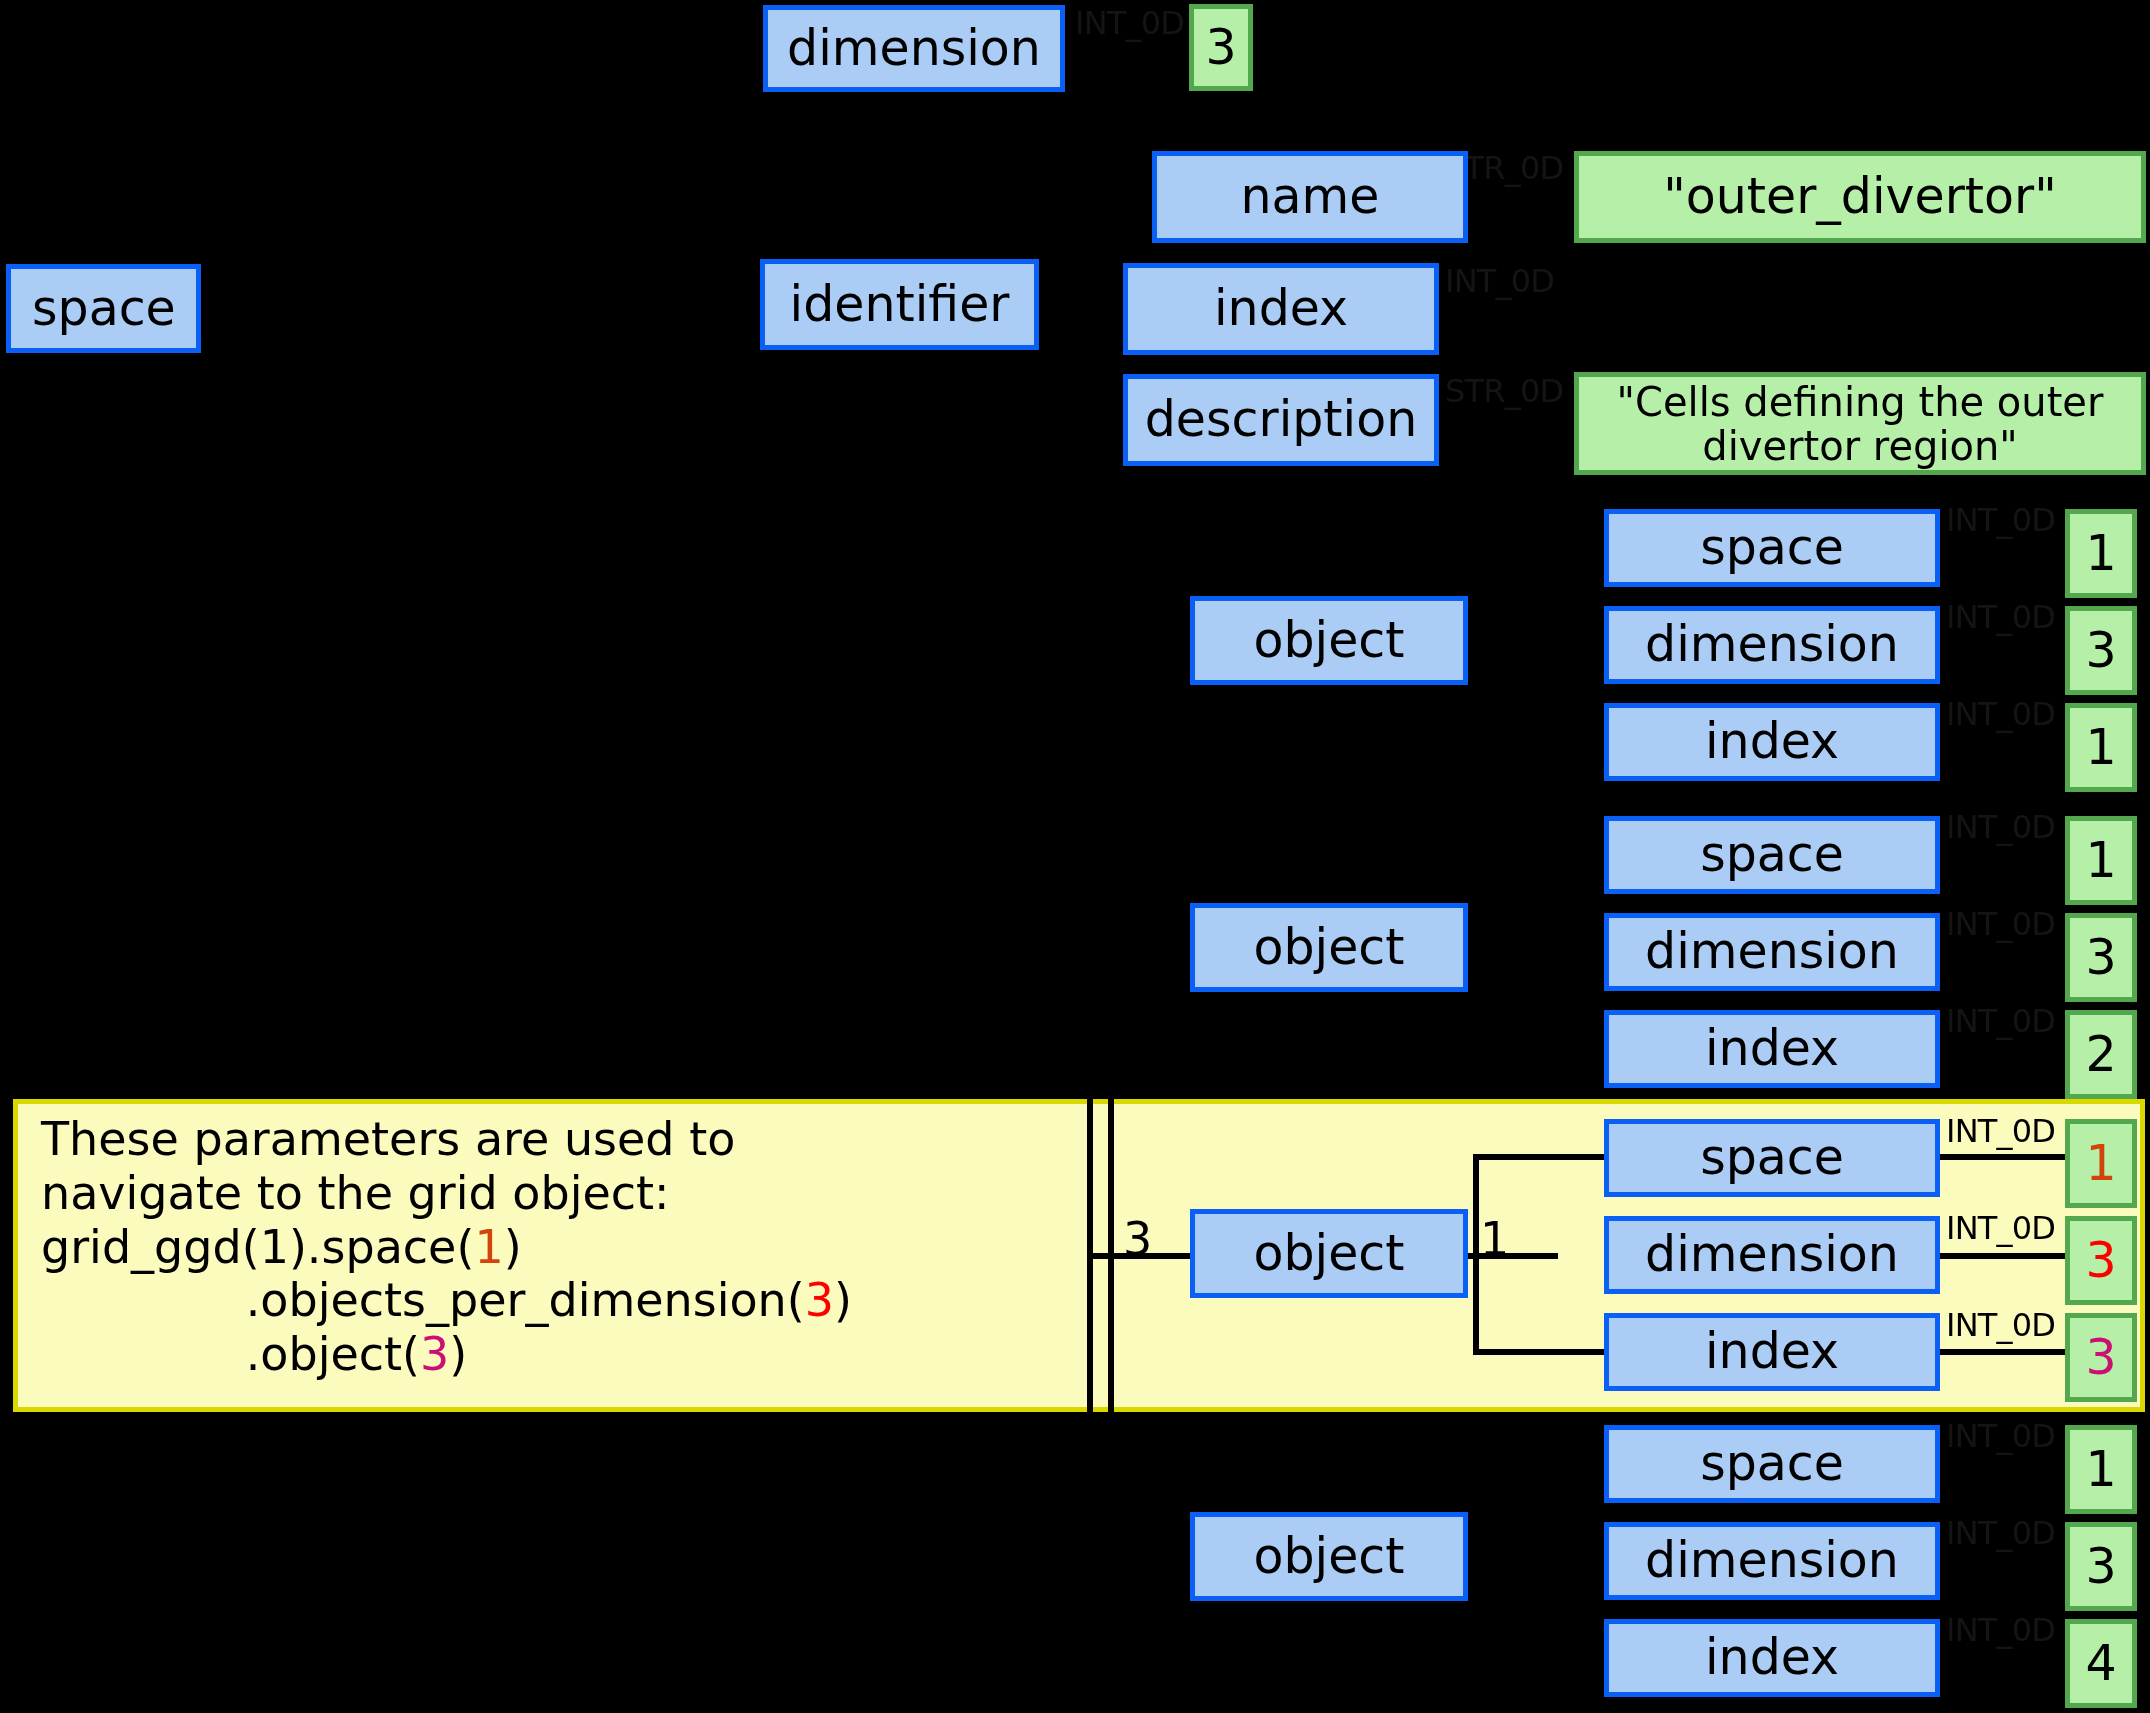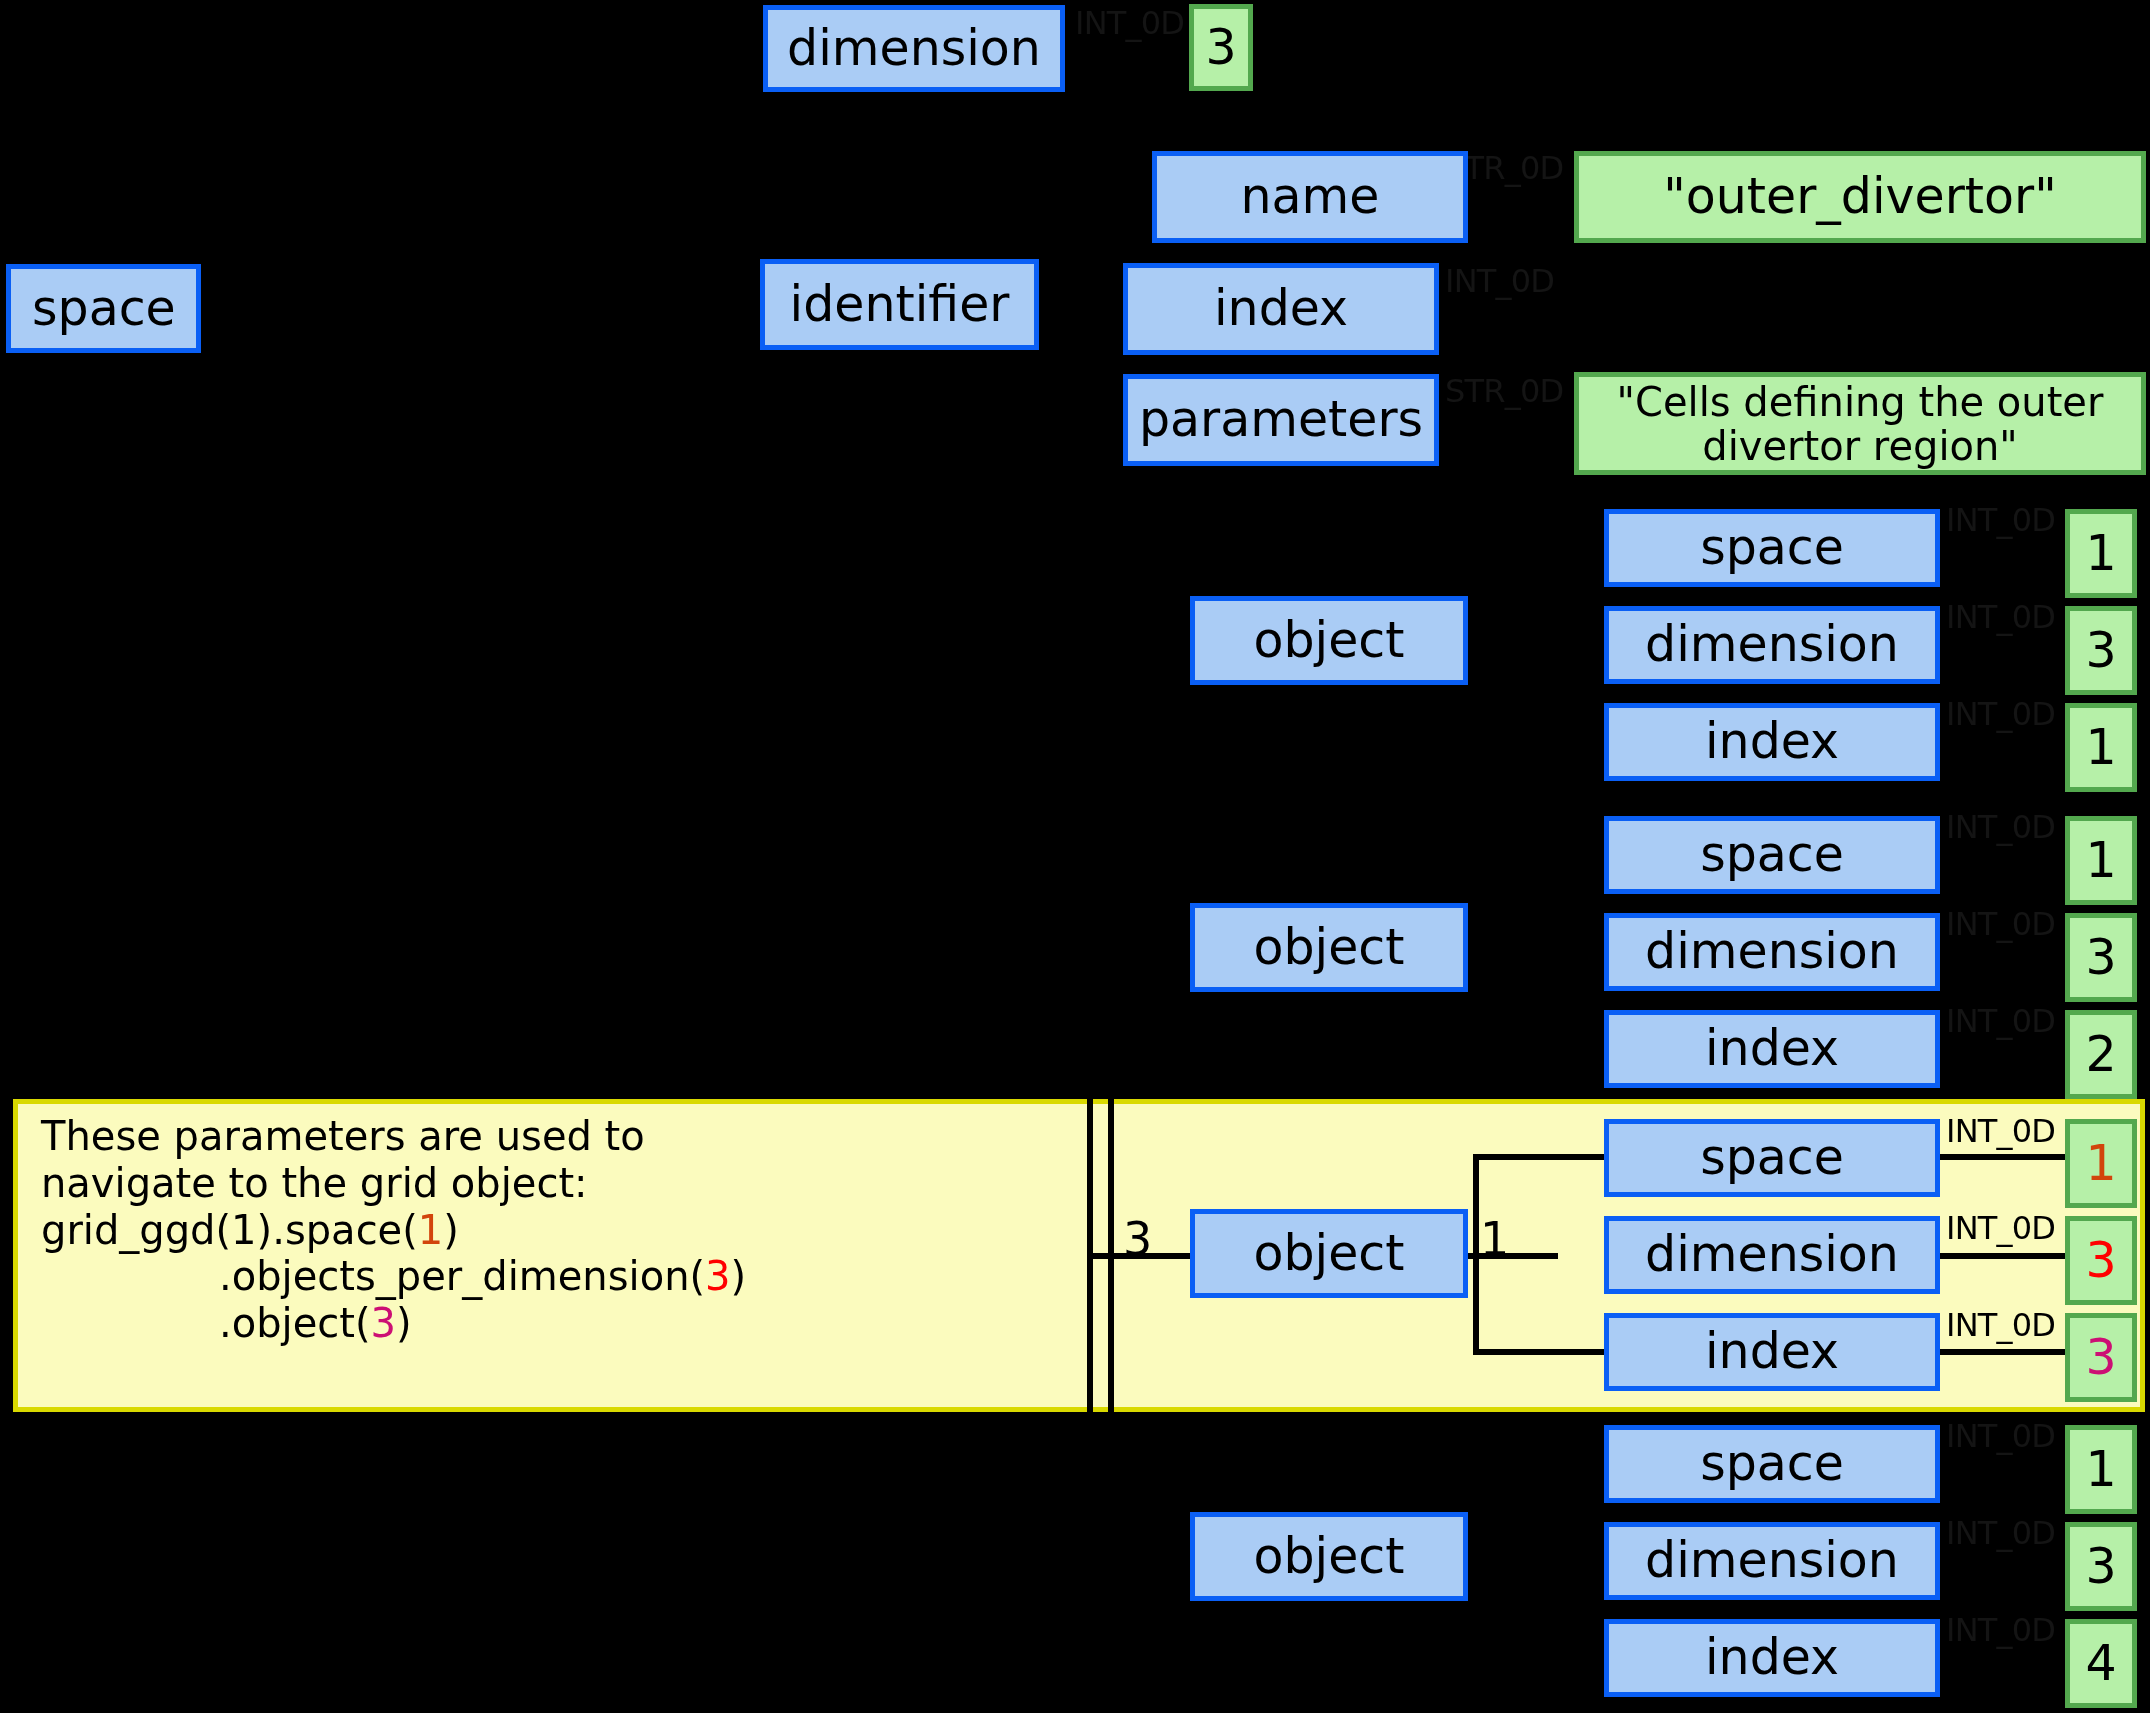--- a/index.html
+++ b/index.html
@@ -101,21 +101,21 @@
     width: 5.6px;
     height: 313px;
     background: #000000;
     z-index: 11;
   }
   #callout-text {
     position: absolute;
     left: 41px;
     top: 1113px;
     width: 1050px;
-    font-size: 40px;
+    font-size: 46px;
     line-height: 1.17;
     color: #000000;
     white-space: pre;
     z-index: 11;
   }
   .c-orange { color: #d2440c; }
   .c-red    { color: #ff0000; }
   .c-magenta{ color: #cc0f74; }
 </style>
 </head>
@@ -195,21 +195,21 @@
   <div class="mult" style="left:1123px; top:1212px;">3</div>
   <div class="mult" style="left:1480px; top:1212px;">1</div>
 
   <div class="node" style="left:6.4px;  top:264px; width:195px; height:89px;">space</div>
   <div class="node" style="left:760px; top:259px; width:279px; height:91px;">identifier</div>
 
   <div class="node" style="left:763px; top:4.8px;  width:302px; height:87px;">dimension</div>
 
   <div class="node" style="left:1123px; top:151px; width:316px; height:92px;margin-left:29px;">name</div>
   <div class="node" style="left:1123px; top:263px; width:316px; height:92px;">index</div>
-  <div class="node" style="left:1123px; top:374px; width:316px; height:92px;">parameters</div>
+  <div class="node" style="left:1123px; top:374px; width:316px; height:92px;">description</div>
 
   <div class="node" style="left:1190px; top:596px;  width:278px; height:89px;">object</div>
   <div class="node" style="left:1190px; top:903px; width:278px; height:89px;">object</div>
   <div class="node" style="left:1190px; top:1209px; width:278px; height:89px; z-index:12;">object</div>
   <div class="node" style="left:1190px; top:1512px; width:278px; height:89px;">object</div>
 
   <div class="node" style="left:1604px; top:509px;  width:336px; height:78px;">space</div>
   <div class="node" style="left:1604px; top:606px;  width:336px; height:78px;">dimension</div>
   <div class="node" style="left:1604px; top:703px;  width:336px; height:78px;">index</div>
 

